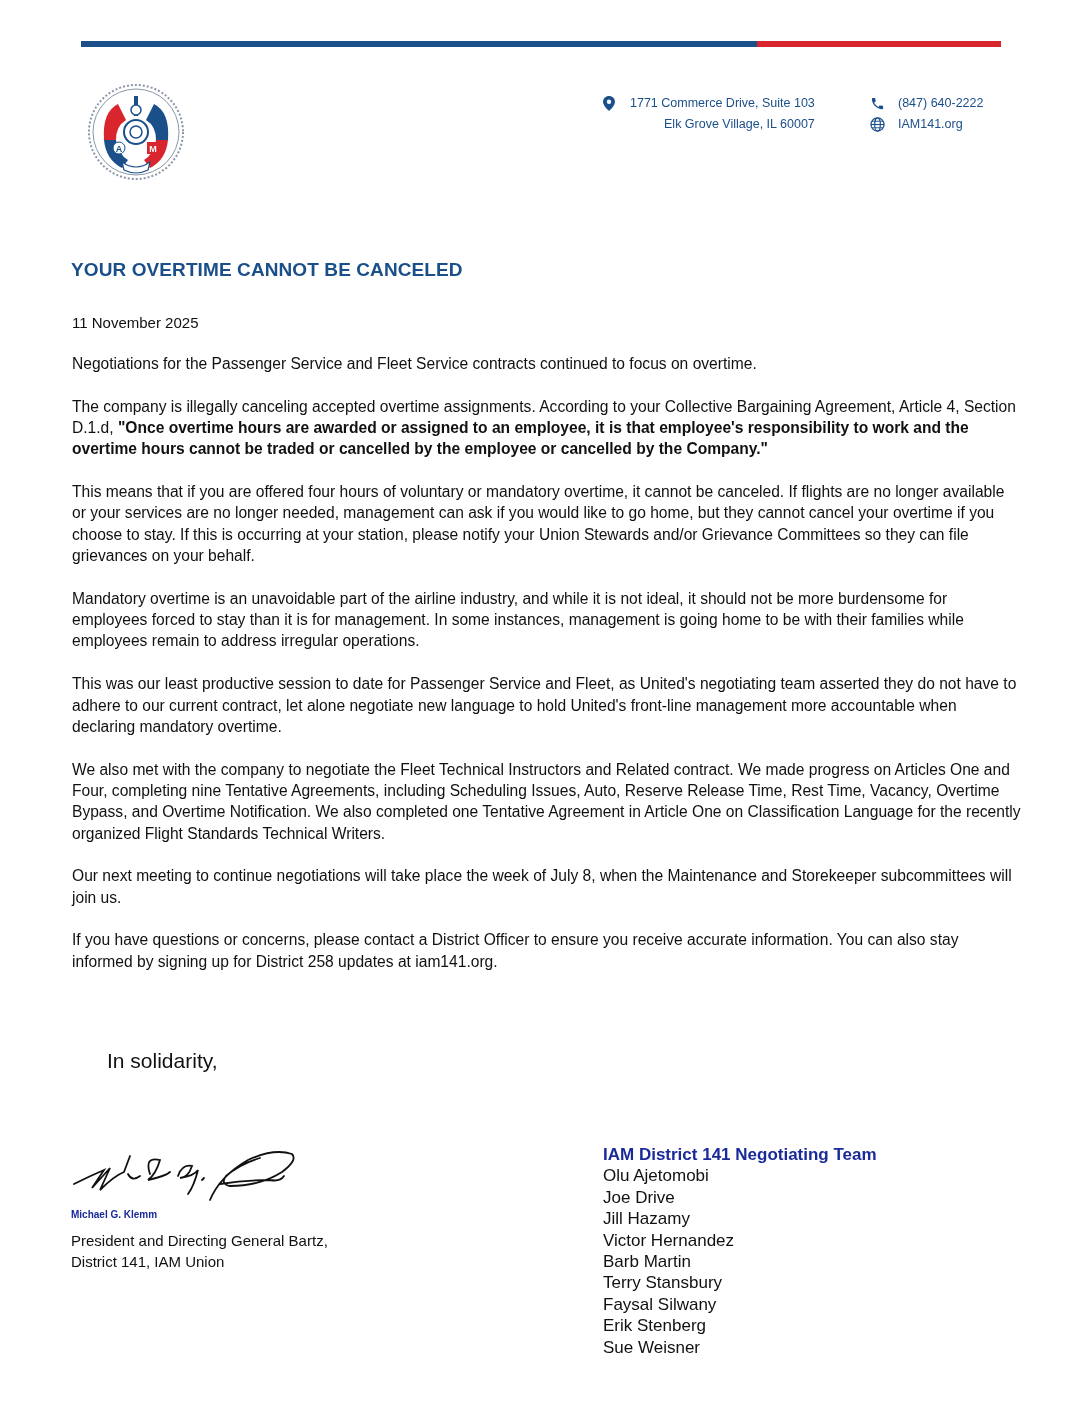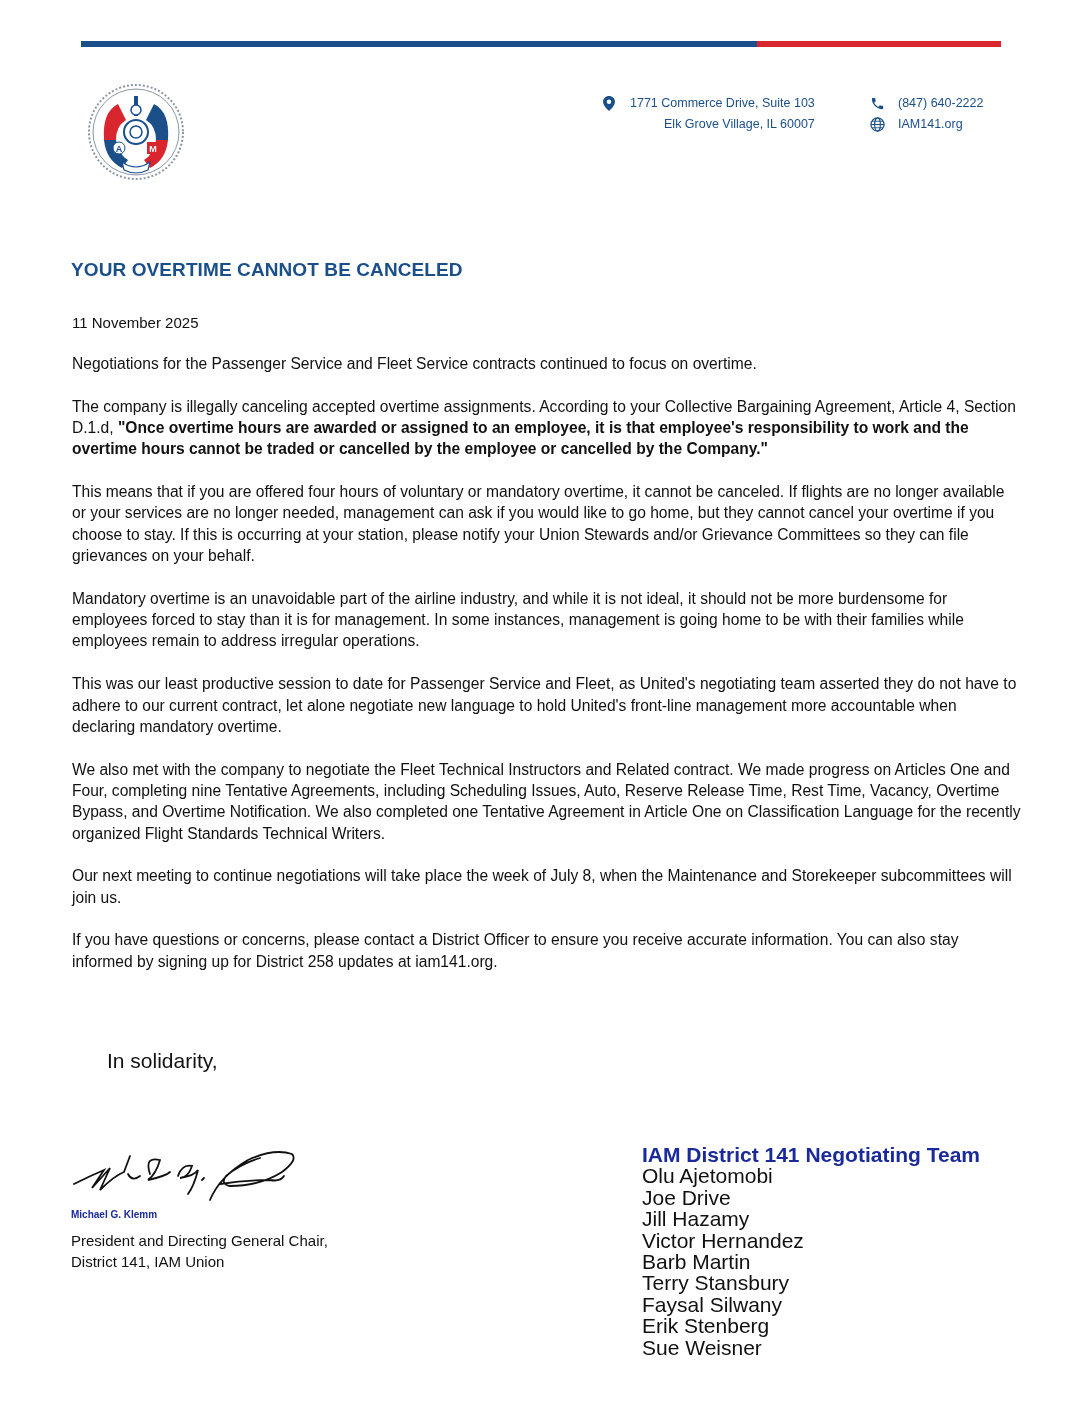--- a/index.html
+++ b/index.html
@@ -30,21 +30,21 @@
   .body { position: absolute; left: 72px; top: 353px; width: 950px; font-size: 15.6px; line-height: 21.3px; color: #111; }
   .body p { margin-bottom: 21.5px; }
   .body b { font-weight: bold; }
 
   .closing { position: absolute; left: 72px; top: 1049px; font-size: 21px; color: #111; margin-left: 35px; }
 
   .signature { position: absolute; left: 70px; top: 1146px; }
   .sig-name { position: absolute; left: 71px; top: 1209px; font-size: 10px; font-weight: bold; color: #1a2a9a; }
   .sig-title { position: absolute; left: 71px; top: 1230px; font-size: 15px; line-height: 21px; color: #111; }
 
-  .team { position: absolute; left: 642px; top: 1144px; font-size: 21px; line-height: 21.4px; color: #111; }
+  .team { position: absolute; left: 603px; top: 1144px; font-size: 17px; line-height: 21.4px; color: #111; }
   .team-title { font-weight: bold; color: #1a2a9a; }
 </style>
 </head>
 <body>
 
 <div class="topbar">
   <div class="blue"></div>
   <div class="red"></div>
 </div>
 
@@ -125,21 +125,21 @@
 
 <div class="signature">
   <svg width="230" height="60" viewBox="0 0 230 60">
     <path d="M4 38 Q20 30 34 24 L22 42 L40 22 L30 44 Q44 30 54 26 M54 26 L60 10 M58 28 Q62 36 70 30 M80 28 Q74 10 90 14 Q86 28 78 34 Q96 30 100 26" fill="none" stroke="#111" stroke-width="1.8" stroke-linecap="round"></path>
     <path d="M108 30 Q112 18 122 20 Q118 32 110 32 Q124 30 128 24 Q124 40 118 48 M132 34 L134 32" fill="none" stroke="#111" stroke-width="1.8" stroke-linecap="round"></path>
     <path d="M140 54 Q150 30 178 14 Q204 2 222 8 Q228 14 212 26 Q190 40 160 40 Q150 38 156 30 Q170 18 190 12 M150 38 Q176 34 200 34 Q210 36 214 30" fill="none" stroke="#111" stroke-width="1.8" stroke-linecap="round"></path>
   </svg>
 </div>
 <div class="sig-name">Michael G. Klemm</div>
 <div class="sig-title">
-  <div>President and Directing General Chair,</div>
+  <div>President and Directing General Bartz,</div>
   <div>District 141, IAM Union</div>
 </div>
 
 <div class="team">
   <div class="team-title">IAM District 141 Negotiating Team</div>
   <div>Olu Ajetomobi</div>
   <div>Joe Drive</div>
   <div>Jill Hazamy</div>
   <div>Victor Hernandez</div>
   <div>Barb Martin</div>

